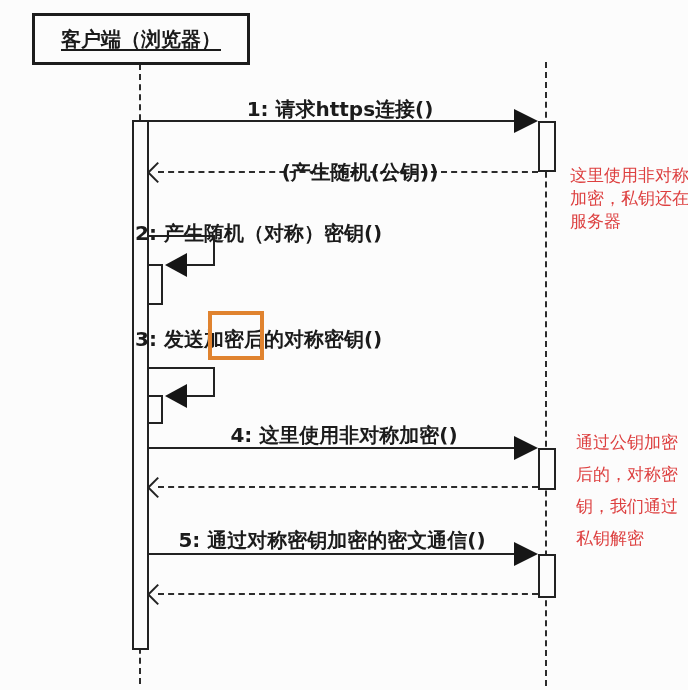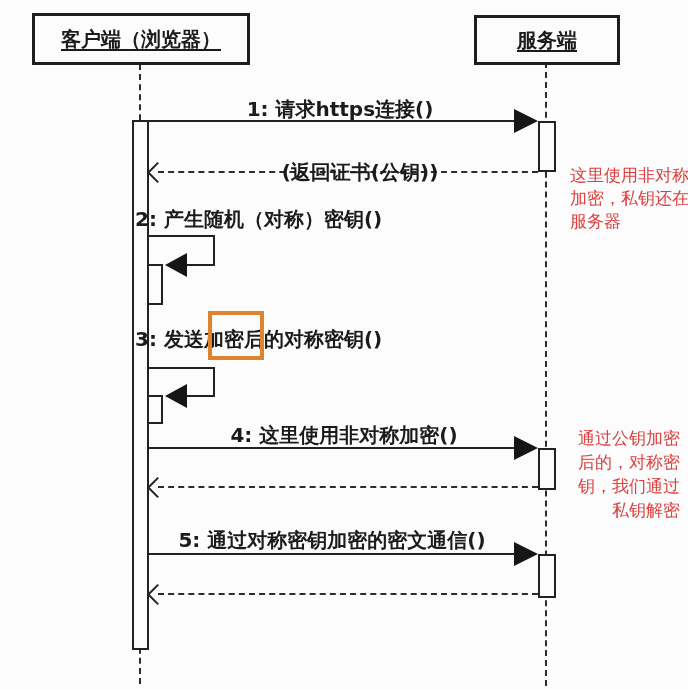--- a/index.html
+++ b/index.html
@@ -122,29 +122,26 @@
   <div class="activation" style="left:132px;top:120px;width:13px;height:526px;"></div>
   <div class="activation" style="left:147px;top:264px;width:12px;height:37px;"></div>
   <div class="activation" style="left:147px;top:395px;width:12px;height:25px;"></div>
   <div class="activation" style="left:538px;top:121px;width:14px;height:47px;"></div>
   <div class="activation" style="left:538px;top:448px;width:14px;height:38px;"></div>
   <div class="activation" style="left:538px;top:554px;width:14px;height:40px;"></div>
 
   <div class="actor" style="left:32px;top:13px;width:212px;height:46px;">
     <span class="actor-label">客户端（浏览器）</span>
   </div>
-  <div class="actor" style="left:474px;top:15px;width:140px;height:44px;">
-    <span class="actor-label">服务端</span>
-  </div>
 
   <div class="msg-label centered" style="left:150px;top:96px;width:380px;">1: 请求https连接()</div>
-  <div class="msg-label centered" style="left:170px;top:159px;width:380px;">(返回证书(公钥))</div>
-  <div class="msg-label" style="left:135px;top:206px;">2: 产生随机（对称）密钥()</div>
+  <div class="msg-label centered" style="left:170px;top:159px;width:380px;">(产生随机(公钥))</div>
+  <div class="msg-label" style="left:135px;top:220px;">2: 产生随机（对称）密钥()</div>
   <div class="msg-label" style="left:135px;top:326px;">3: 发送加密后的对称密钥()</div>
   <div class="msg-label centered" style="left:150px;top:422px;width:388px;">4: 这里使用非对称加密()</div>
   <div class="msg-label centered" style="left:138px;top:527px;width:388px;">5: 通过对称密钥加密的密文通信()</div>
 
   <div class="highlight" style="left:208px;top:311px;width:48px;height:41px;"></div>
 
   <div class="annotation" style="left:570px;top:164px;width:122px;">这里使用非对称加密，私钥还在服务器</div>
-  <div class="annotation" style="left:576px;top:426px;width:104px;line-height:24px;text-align:right;">通过公钥加密后的，对称密钥，我们通过私钥解密</div>
+  <div class="annotation" style="left:576px;top:426px;width:104px;line-height:32px;">通过公钥加密后的，对称密钥，我们通过私钥解密</div>
 
 </div>
 
 </body></html>

